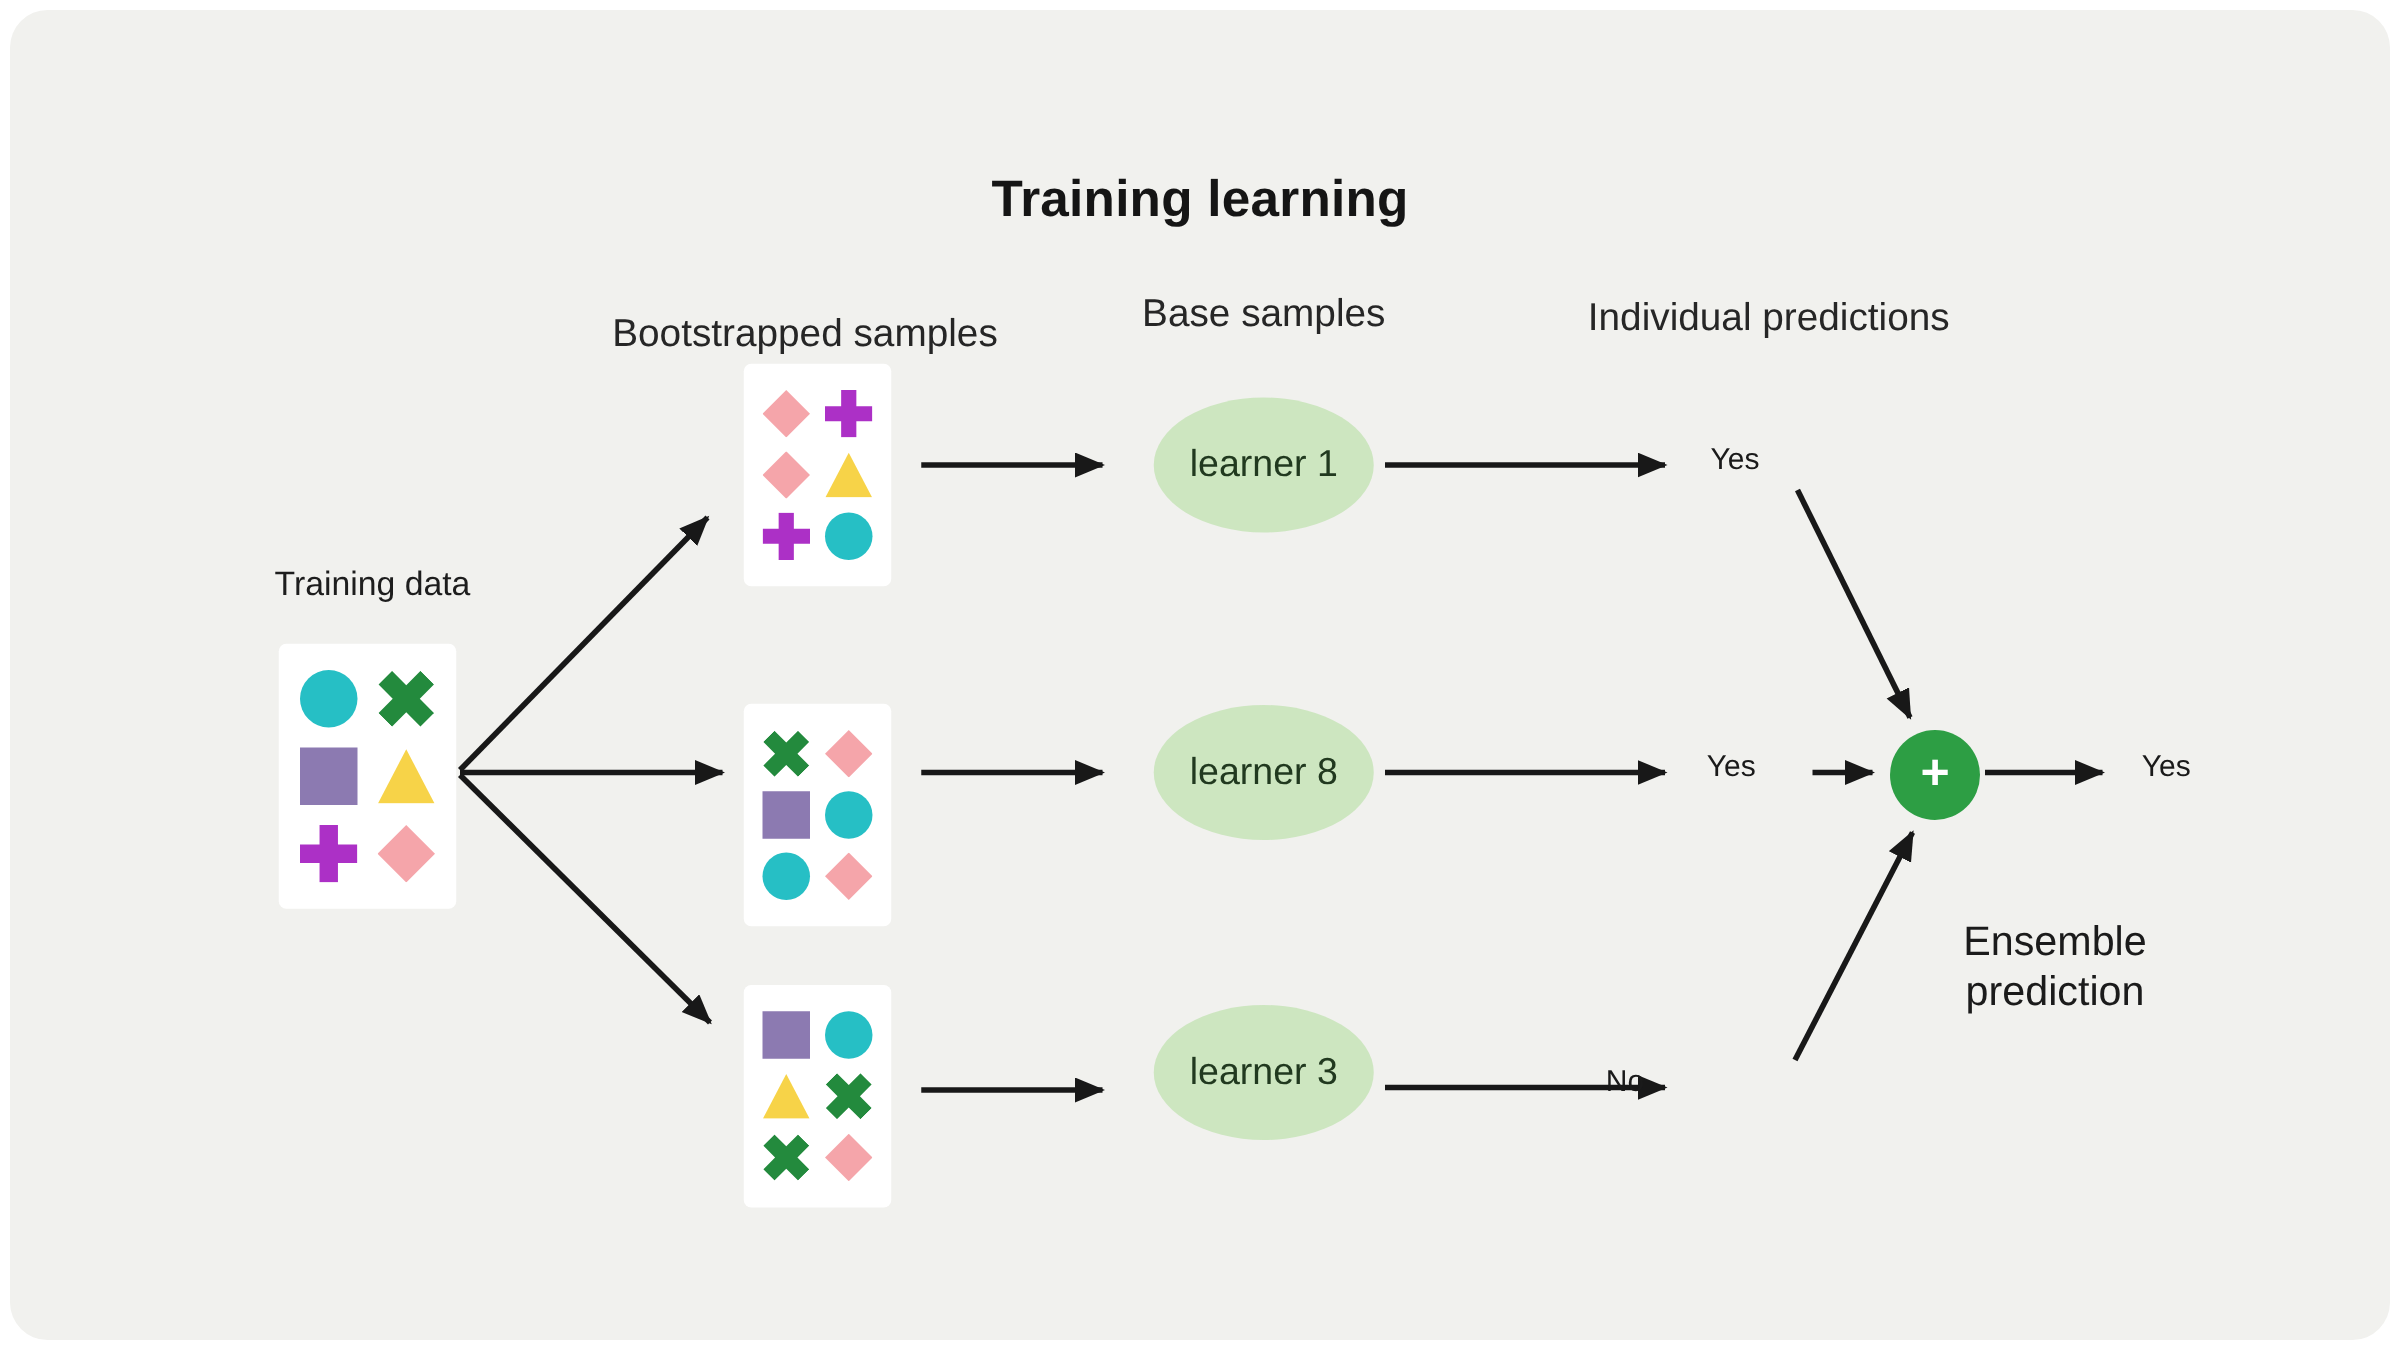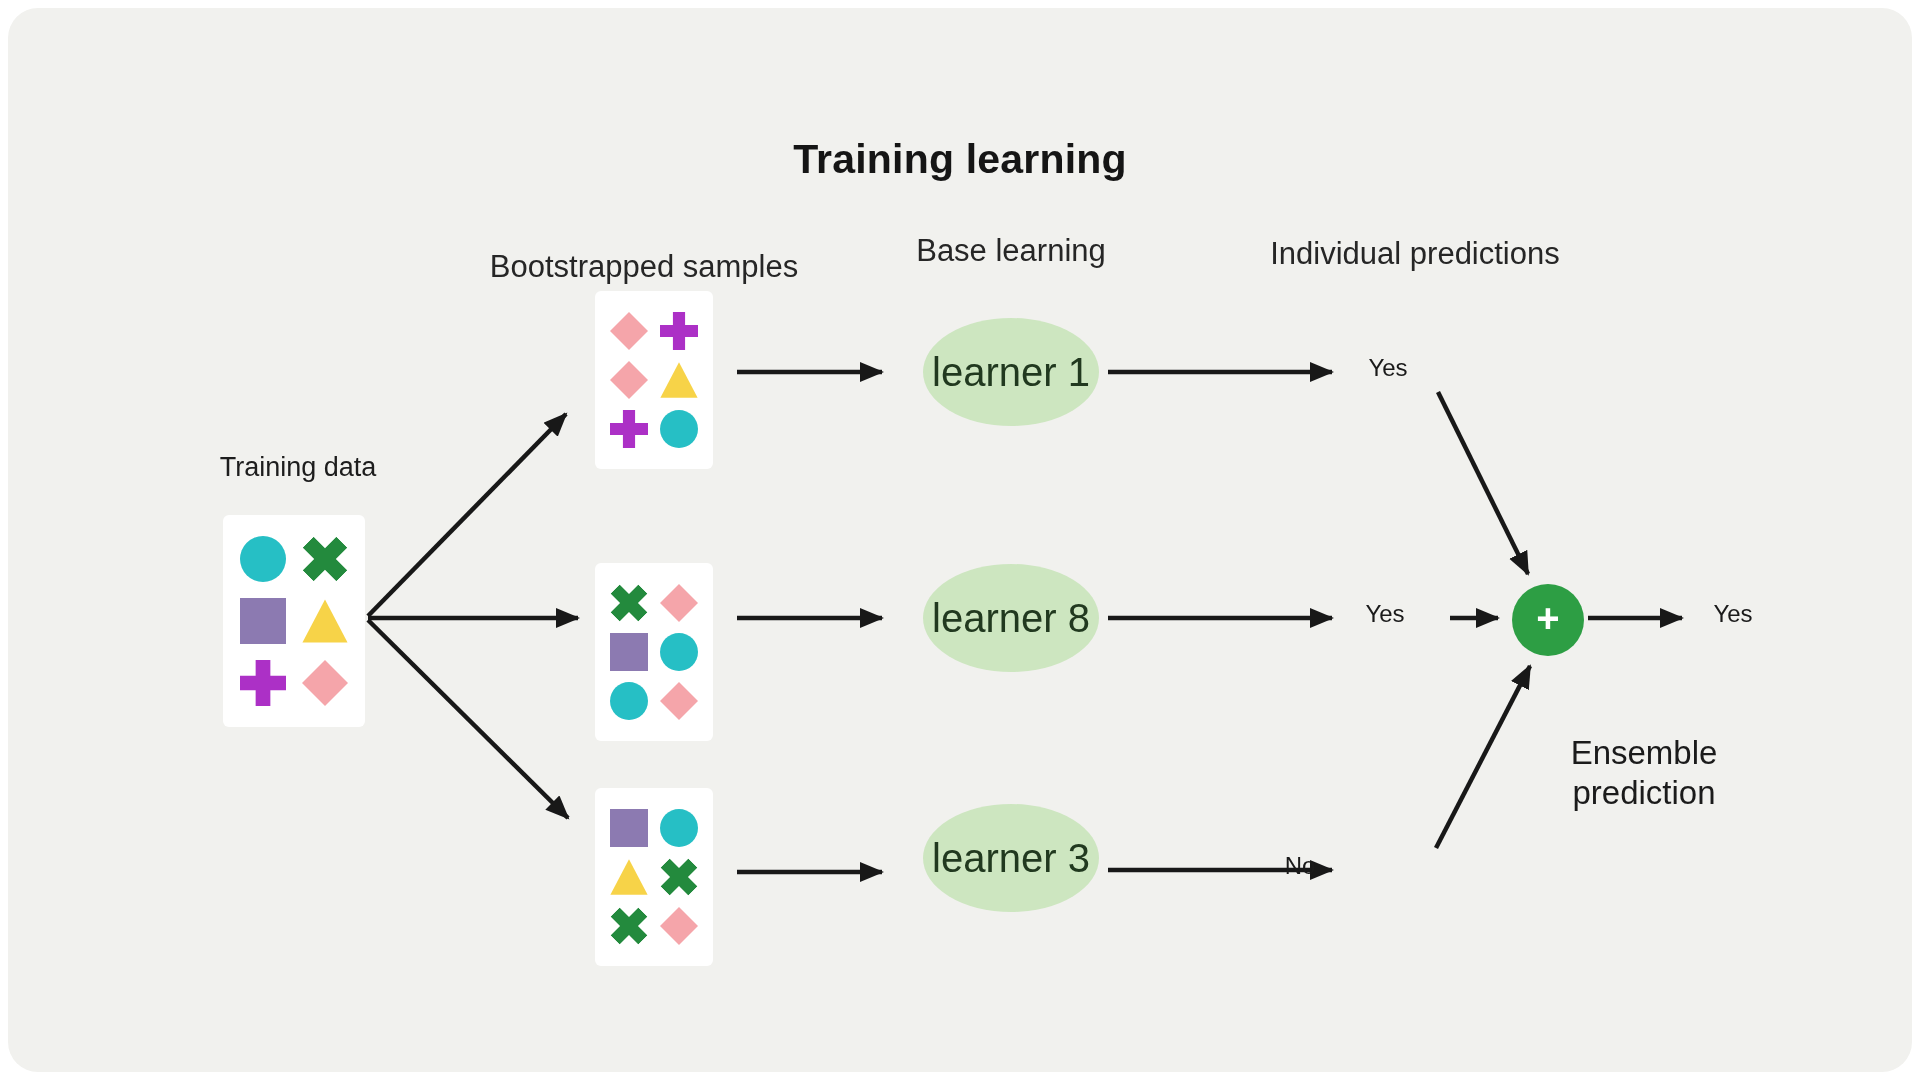--- a/index.html
+++ b/index.html
@@ -57,21 +57,21 @@
   .shape-circle{border-radius:50%;}
   .shape-square{}
   .shape-triangle{clip-path:polygon(50% 3%, 99% 97%, 1% 97%);}
   .shape-diamond{clip-path:polygon(50% 0%, 100% 50%, 50% 100%, 0% 50%);}
   .shape-plus{clip-path:polygon(34% 0%,66% 0%,66% 34%,100% 34%,100% 66%,66% 66%,66% 100%,34% 100%,34% 66%,0% 66%,0% 34%,34% 34%);}
   .shape-x{clip-path:polygon(34% 0%,66% 0%,66% 34%,100% 34%,100% 66%,66% 66%,66% 100%,34% 100%,34% 66%,0% 66%,0% 34%,34% 34%);transform:rotate(45deg) scale(1.04);}
   .learner{
     position:absolute;width:176px;height:108px;border-radius:50%;
     background:var(--learner-fill);display:flex;align-items:center;justify-content:center;
   }
-  .learner span{font-size:40px;color:var(--learner-text);white-space:nowrap;}
+  .learner span{font-size:30px;color:var(--learner-text);white-space:nowrap;}
   .l1{left:923px;top:318px;}
   .l2{left:923px;top:564px;}
   .l3{left:923px;top:804px;}
   .pred{
     position:absolute;width:120px;text-align:center;font-size:24px;color:#1a1a1a;
     white-space:nowrap;
   }
   .p1{left:1328px;top:354px;}
   .p2{left:1325px;top:600px;}
   .p3{left:1240px;top:852px;}
@@ -111,21 +111,21 @@
   <line x1="1108" y1="870" x2="1332" y2="870" marker-end="url(#ah)"></line>
   <line x1="1438" y1="392" x2="1528" y2="574" marker-end="url(#ah)"></line>
   <line x1="1450" y1="618" x2="1498" y2="618" marker-end="url(#ah)"></line>
   <line x1="1436" y1="848" x2="1530" y2="666" marker-end="url(#ah)"></line>
   <line x1="1588" y1="618" x2="1682" y2="618" marker-end="url(#ah)"></line>
 </svg>
 
 <h1 class="title">Training learning</h1>
 
 <div class="col-header h-bootstrap">Bootstrapped samples</div>
-<div class="col-header h-base">Base learning</div>
+<div class="col-header h-base">Base samples</div>
 <div class="col-header h-individual">Individual predictions</div>
 
 <div class="training-label">Training data</div>
 
 <div class="card training-card">
     <div class="shape shape-circle" style="background: rgb(38, 191, 197);"></div>
     <div class="shape shape-x" style="background: rgb(35, 138, 61);"></div>
     <div class="shape shape-square" style="background: rgb(140, 122, 177);"></div>
     <div class="shape shape-triangle" style="background: rgb(247, 211, 72);"></div>
     <div class="shape shape-plus" style="background: rgb(172, 48, 198);"></div>

